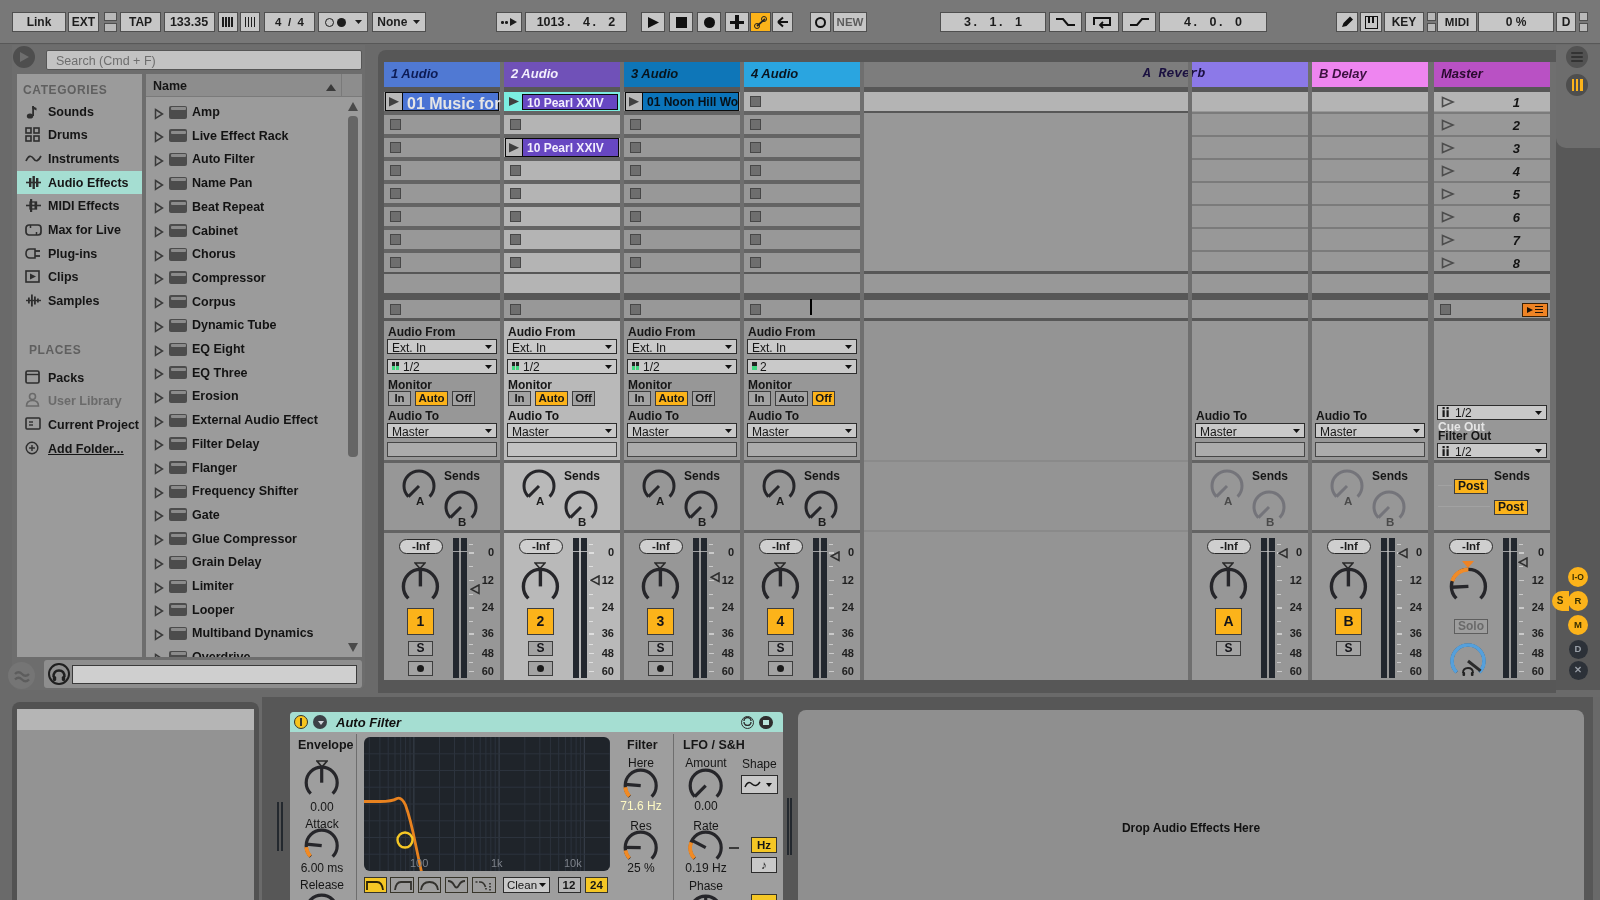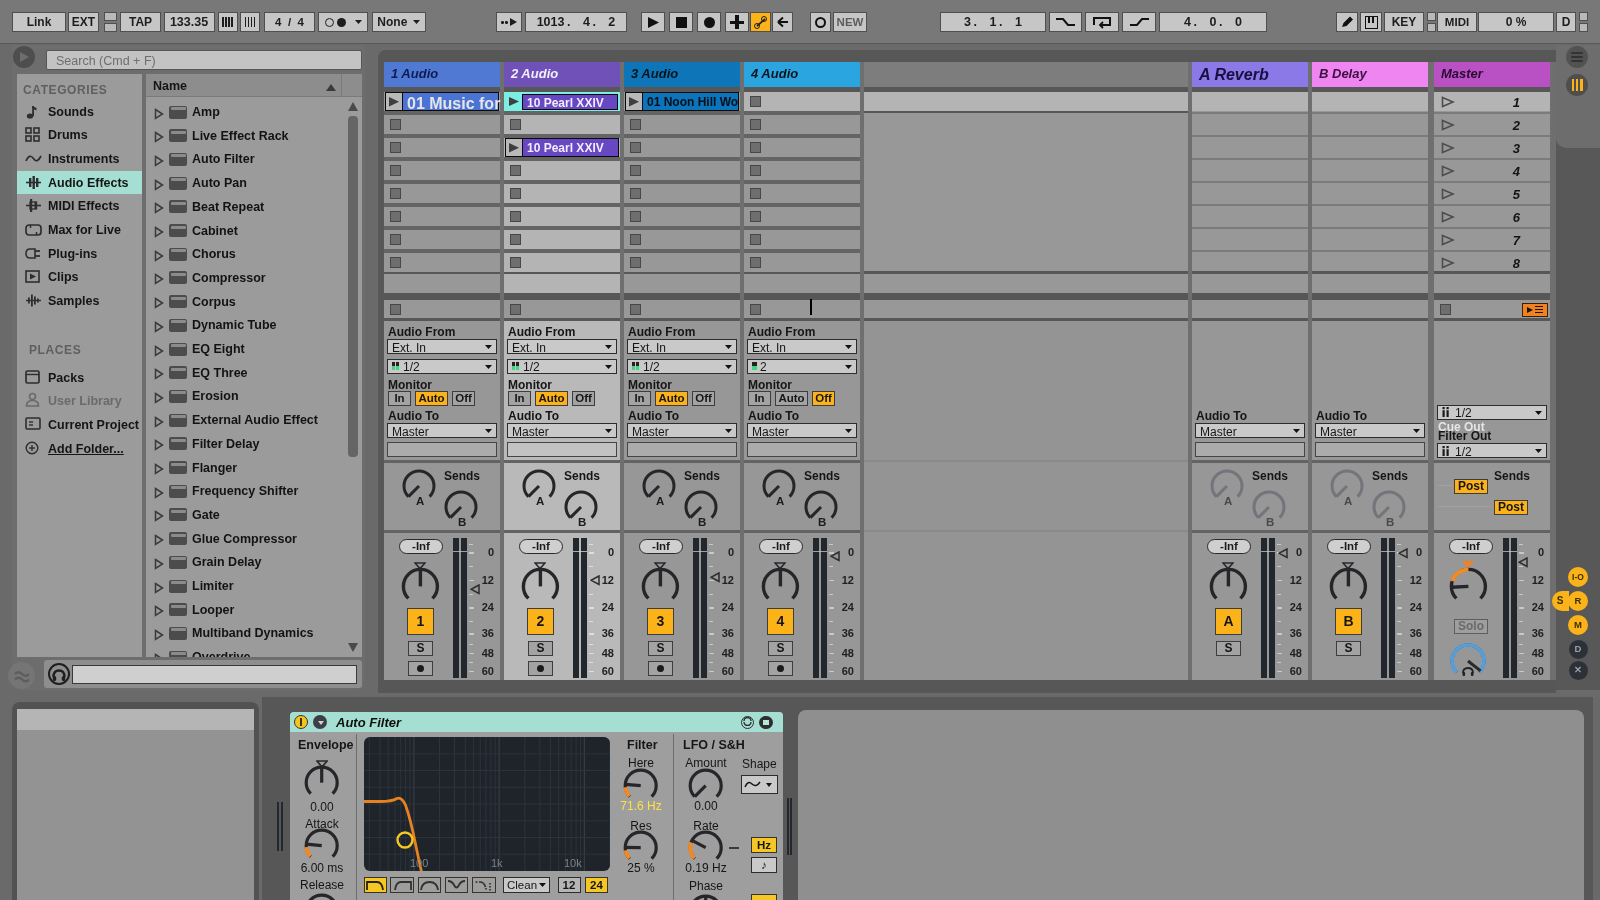--- a/index.html
+++ b/index.html
@@ -226,21 +226,21 @@
         <polygon points="1.5,1.5 8.5,6 1.5,10.5" fill="none" stroke="#3a3a3a" stroke-width="1.5"></polygon>
       </svg>
 <div class="ab" style="left:23px;top:55.9px;width:18px;height:13px;background:#4c4c4c;border-radius:2px;"></div>
 <div class="ab" style="left:24.5px;top:57.4px;width:15px;height:3px;background:#8b8b8b;border-radius:1px;"></div>
 <div class="tx" style="left:46px;top:55.4px;font-size:12.5px;color:#131313;font-weight:bold;">Auto Filter</div>
 <svg class="ab" style="left:8px;top:81.6px" width="10" height="12">
         <polygon points="1.5,1.5 8.5,6 1.5,10.5" fill="none" stroke="#3a3a3a" stroke-width="1.5"></polygon>
       </svg>
 <div class="ab" style="left:23px;top:79.6px;width:18px;height:13px;background:#4c4c4c;border-radius:2px;"></div>
 <div class="ab" style="left:24.5px;top:81.1px;width:15px;height:3px;background:#8b8b8b;border-radius:1px;"></div>
-<div class="tx" style="left:46px;top:79.1px;font-size:12.5px;color:#131313;font-weight:bold;">Auto Pan</div>
+<div class="tx" style="left:46px;top:79.1px;font-size:12.5px;color:#131313;font-weight:bold;">Name Pan</div>
 <svg class="ab" style="left:8px;top:105.3px" width="10" height="12">
         <polygon points="1.5,1.5 8.5,6 1.5,10.5" fill="none" stroke="#3a3a3a" stroke-width="1.5"></polygon>
       </svg>
 <div class="ab" style="left:23px;top:103.3px;width:18px;height:13px;background:#4c4c4c;border-radius:2px;"></div>
 <div class="ab" style="left:24.5px;top:104.8px;width:15px;height:3px;background:#8b8b8b;border-radius:1px;"></div>
 <div class="tx" style="left:46px;top:102.8px;font-size:12.5px;color:#131313;font-weight:bold;">Beat Repeat</div>
 <svg class="ab" style="left:8px;top:129.0px" width="10" height="12">
         <polygon points="1.5,1.5 8.5,6 1.5,10.5" fill="none" stroke="#3a3a3a" stroke-width="1.5"></polygon>
       </svg>
 <div class="ab" style="left:23px;top:127.0px;width:18px;height:13px;background:#4c4c4c;border-radius:2px;"></div>
@@ -380,21 +380,21 @@
 <div class="tx" style="left:391px;top:66px;font-size:13px;color:#0d1c55;font-weight:bold;font-style:italic;">1 Audio</div>
 <div class="ab" style="left:504px;top:62px;width:116px;height:25px;background:#7051b8;"></div>
 <div class="tx" style="left:511px;top:66px;font-size:13px;color:#f2eefc;font-weight:bold;font-style:italic;">2 Audio</div>
 <div class="ab" style="left:624px;top:62px;width:116px;height:25px;background:#0e76b8;"></div>
 <div class="tx" style="left:631px;top:66px;font-size:13px;color:#08141c;font-weight:bold;font-style:italic;">3 Audio</div>
 <div class="ab" style="left:744px;top:62px;width:116px;height:25px;background:#2aa5e0;"></div>
 <div class="tx" style="left:751px;top:66px;font-size:13px;color:#0a1520;font-weight:bold;font-style:italic;">4 Audio</div>
 <div class="ab" style="left:864px;top:62px;width:324px;height:25px;background:#7d7d7d;"></div>
 <div class="ab" style="left:1550px;top:62px;width:6px;height:25px;background:#7d7d7d;"></div>
 <div class="ab" style="left:1192px;top:62px;width:116px;height:25px;background:#8c79e8;"></div>
-<div class="tx" style="left:1199px;top:66px;font-size:16px;color:#1a1040;font-weight:bold;font-style:italic;">A Reverb</div>
+<div class="tx" style="left:1143px;top:66px;font-size:13px;color:#1a1040;font-weight:bold;font-style:italic;font-family:Liberation Mono, monospace;">A Reverb</div>
 <div class="ab" style="left:1312px;top:62px;width:116px;height:25px;background:#ee85f0;"></div>
 <div class="tx" style="left:1319px;top:66px;font-size:13px;color:#3c1040;font-weight:bold;font-style:italic;">B Delay</div>
 <div class="ab" style="left:1434px;top:62px;width:116px;height:25px;background:#b951c4;"></div>
 <div class="tx" style="left:1441px;top:66px;font-size:13px;color:#2a0a30;font-weight:bold;font-style:italic;">Master</div>
 <div class="ab" style="left:500px;top:62px;width:4px;height:618px;background:#6f6f6f;"></div>
 <div class="ab" style="left:620px;top:62px;width:4px;height:618px;background:#6f6f6f;"></div>
 <div class="ab" style="left:740px;top:62px;width:4px;height:618px;background:#6f6f6f;"></div>
 <div class="ab" style="left:860px;top:62px;width:4px;height:618px;background:#6f6f6f;"></div>
 <div class="ab" style="left:1188px;top:62px;width:4px;height:618px;background:#6f6f6f;"></div>
 <div class="ab" style="left:1308px;top:62px;width:4px;height:618px;background:#6f6f6f;"></div>
@@ -1244,21 +1244,21 @@
 <div class="tx" style="left:557.5px;top:877px;width:23px;height:16px;line-height:16px;text-align:center;font-size:11.5px;color:#161616;font-weight:bold;">12</div>
 <div class="ab" style="left:585px;top:877px;width:23px;height:16px;background:#f5c725;border:1px solid #37352a;"></div>
 <div class="tx" style="left:585px;top:877px;width:23px;height:16px;line-height:16px;text-align:center;font-size:11.5px;color:#161616;font-weight:bold;">24</div>
 <div class="tx" style="left:627px;top:737.5px;font-size:12.5px;color:#161616;font-weight:bold;">Filter</div>
 <div class="tx" style="left:611px;top:756.5px;width:60px;height:12px;line-height:12px;text-align:center;font-size:12px;color:#161616;font-weight:normal;">Here</div>
 <svg class="ab" style="left:620.3px;top:765.3px" width="41" height="41">
       <path d="M 9.74 31.66 A 15.5 15.5 0 1 1 31.66 31.66" fill="none" stroke="#26262a" stroke-width="3.2"></path>
       <path d="M 9.36 31.27 A 15.5 15.5 0 0 1 5.28 22.32" fill="none" stroke="#f18a24" stroke-width="3.8000000000000003"></path>
       <line x1="20.700000000000045" y1="20.700000000000045" x2="5.26" y2="19.35" stroke="#26262a" stroke-width="3.2"></line>
     </svg>
-<div class="tx" style="left:611px;top:800px;width:60px;height:12px;line-height:12px;text-align:center;font-size:12px;color:#fde047;font-weight:normal;">71.6 Hz</div>
+<div class="tx" style="left:611px;top:800px;width:60px;height:12px;line-height:12px;text-align:center;font-size:12px;color:#fef9c3;font-weight:normal;">71.6 Hz</div>
 <div class="tx" style="left:611px;top:819.5px;width:60px;height:12px;line-height:12px;text-align:center;font-size:12px;color:#161616;font-weight:normal;">Res</div>
 <svg class="ab" style="left:620.3px;top:827.3px" width="41" height="41">
       <path d="M 9.74 31.66 A 15.5 15.5 0 1 1 31.66 31.66" fill="none" stroke="#26262a" stroke-width="3.2"></path>
       <path d="M 9.36 31.27 A 15.5 15.5 0 0 1 5.44 23.39" fill="none" stroke="#f18a24" stroke-width="3.8000000000000003"></path>
       <line x1="20.700000000000045" y1="20.700000000000045" x2="5.20" y2="20.43" stroke="#26262a" stroke-width="3.2"></line>
     </svg>
 <div class="tx" style="left:611px;top:862px;width:60px;height:12px;line-height:12px;text-align:center;font-size:12px;color:#161616;font-weight:normal;">25 %</div>
 <div class="ab" style="left:672.5px;top:734px;width:1.4px;height:166px;background:#6e6e6e;"></div>
 <div class="tx" style="left:683px;top:737.5px;font-size:12.5px;color:#161616;font-weight:bold;">LFO / S&amp;H</div>
 <div class="tx" style="left:676px;top:756.5px;width:60px;height:12px;line-height:12px;text-align:center;font-size:12px;color:#161616;font-weight:normal;">Amount</div>
@@ -1289,12 +1289,13 @@
 <div class="tx" style="left:751px;top:856.5px;width:26px;height:16px;line-height:16px;text-align:center;font-size:11.5px;color:#161616;font-weight:bold;">♪</div>
 <div class="tx" style="left:676px;top:879.5px;width:60px;height:12px;line-height:12px;text-align:center;font-size:12px;color:#161616;font-weight:normal;">Phase</div>
 <svg class="ab" style="left:685.3px;top:891.3px" width="41" height="41">
       <path d="M 9.74 31.66 A 15.5 15.5 0 1 1 31.66 31.66" fill="none" stroke="#26262a" stroke-width="3.2"></path>
       <line x1="20.700000000000045" y1="20.700000000000045" x2="20.70" y2="5.20" stroke="#26262a" stroke-width="3.2"></line>
     </svg>
 <div class="ab" style="left:751px;top:894px;width:26px;height:6px;background:#f5c725;border:1.4px solid #37352a;border-bottom:none;"></div>
 <div class="ab" style="left:786.5px;top:798px;width:2px;height:57px;background:#23282e;"></div>
 <div class="ab" style="left:790px;top:798px;width:2px;height:57px;background:#23282e;"></div>
 <div class="ab" style="left:798px;top:710px;width:786px;height:190px;background:#8f8f8f;border-radius:8px 8px 0 0;"></div>
+<div class="tx" style="left:798px;top:820px;width:786px;height:16px;line-height:16px;text-align:center;font-size:12px;color:#111;font-weight:bold;">Drop Audio Effects Here</div>
 </div>
 </body></html>

